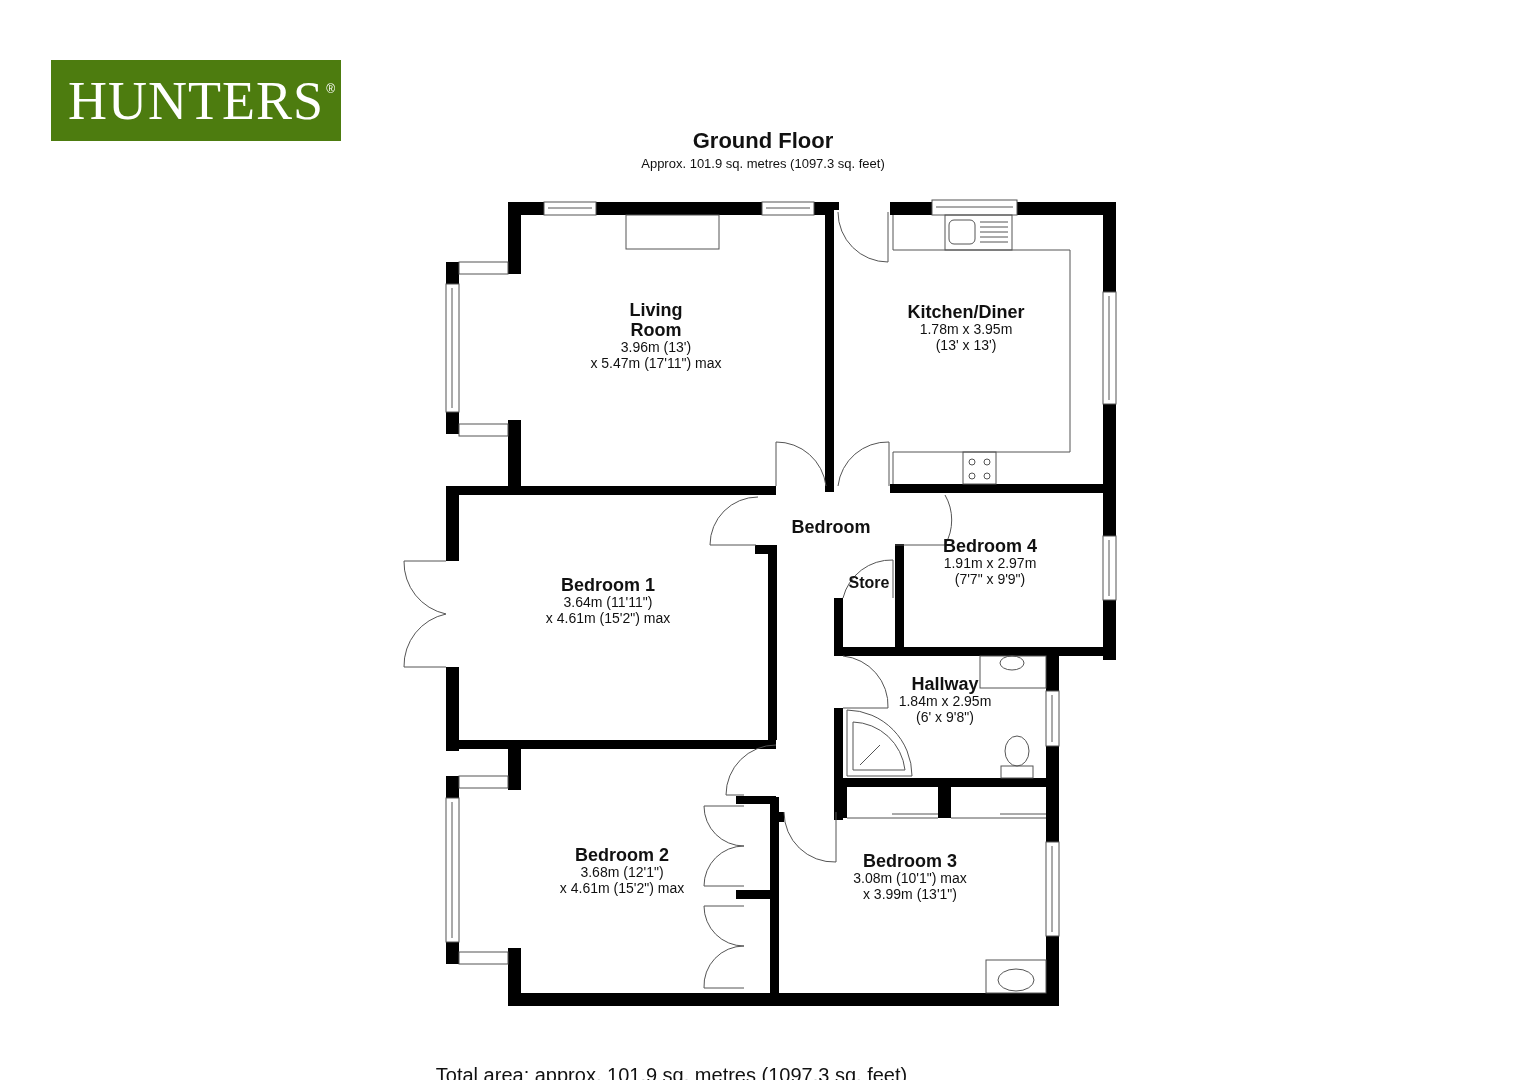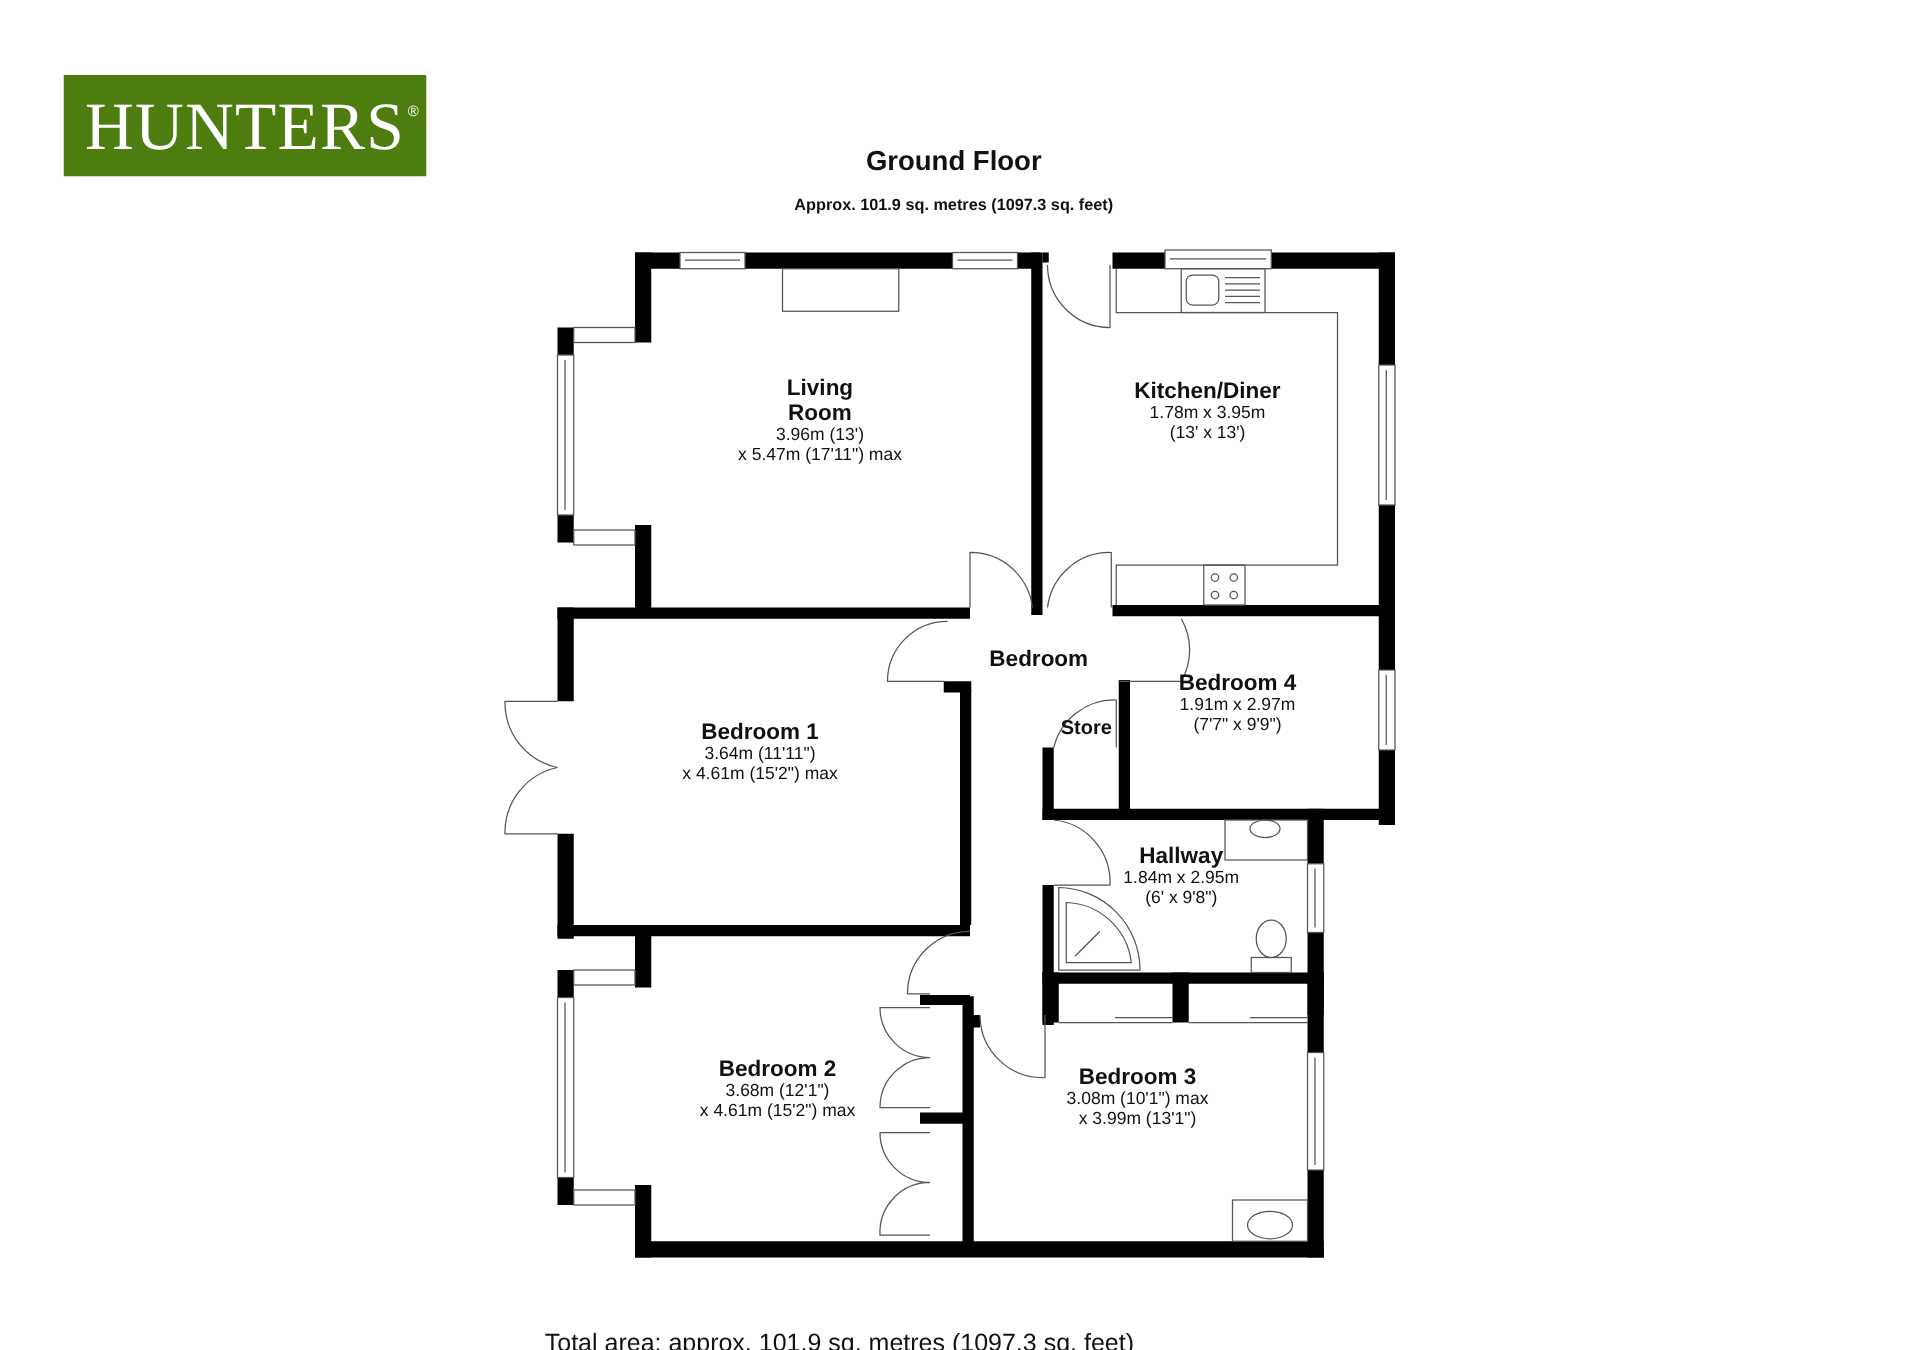--- a/index.html
+++ b/index.html
@@ -4,24 +4,24 @@
 <style>
   html, body { margin: 0; padding: 0; background: #ffffff; }
   body { width: 1526px; height: 1080px; position: relative; overflow: hidden;
          font-family: "Liberation Sans", sans-serif; color: #111; }
   .logo { position: absolute; left: 51px; top: 60px; width: 290px; height: 81px;
           background: #4d7c0f; display: flex; align-items: center; justify-content: center; }
   .logo-text { font-family: "Liberation Serif", serif; color: #ffffff; font-size: 54px;
                letter-spacing: 1px; font-weight: normal; position: relative; }
   .logo-reg { font-family: "Liberation Sans", sans-serif; font-size: 12px; color: #fff;
               position: absolute; right: 6px; top: 22px; }
-  .floor-title { position: absolute; left: 0; width: 1526px; top: 116px; text-align: center;
+  .floor-title { position: absolute; left: 0; width: 1526px; top: 128px; text-align: center;
                  font-size: 22px; font-weight: bold; }
   .floor-sub { position: absolute; left: 0; width: 1526px; top: 156px; text-align: center;
-               font-size: 13px; font-weight: bold; }
+               font-size: 13px; }
   .total { position: absolute; left: 0; width: 1343px; top: 1064px; text-align: center;
            font-size: 20px; }
   svg.plan { position: absolute; left: 0; top: 0; }
   .room-label { position: absolute; text-align: center; transform: translateX(-50%);
                 line-height: 1.12; white-space: nowrap; }
   .room-name { font-weight: bold; font-size: 18px; display: block; }
   .room-dim { font-size: 14px; display: block; }
 </style>
 </head>
 <body>

